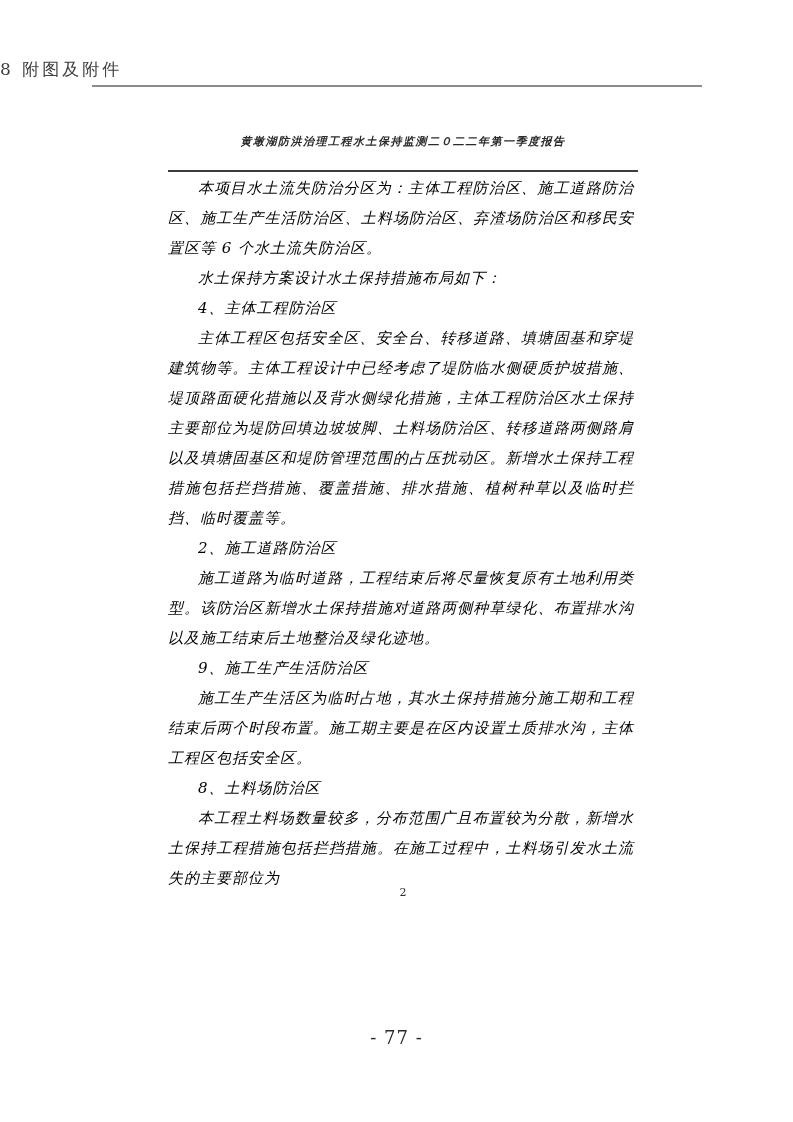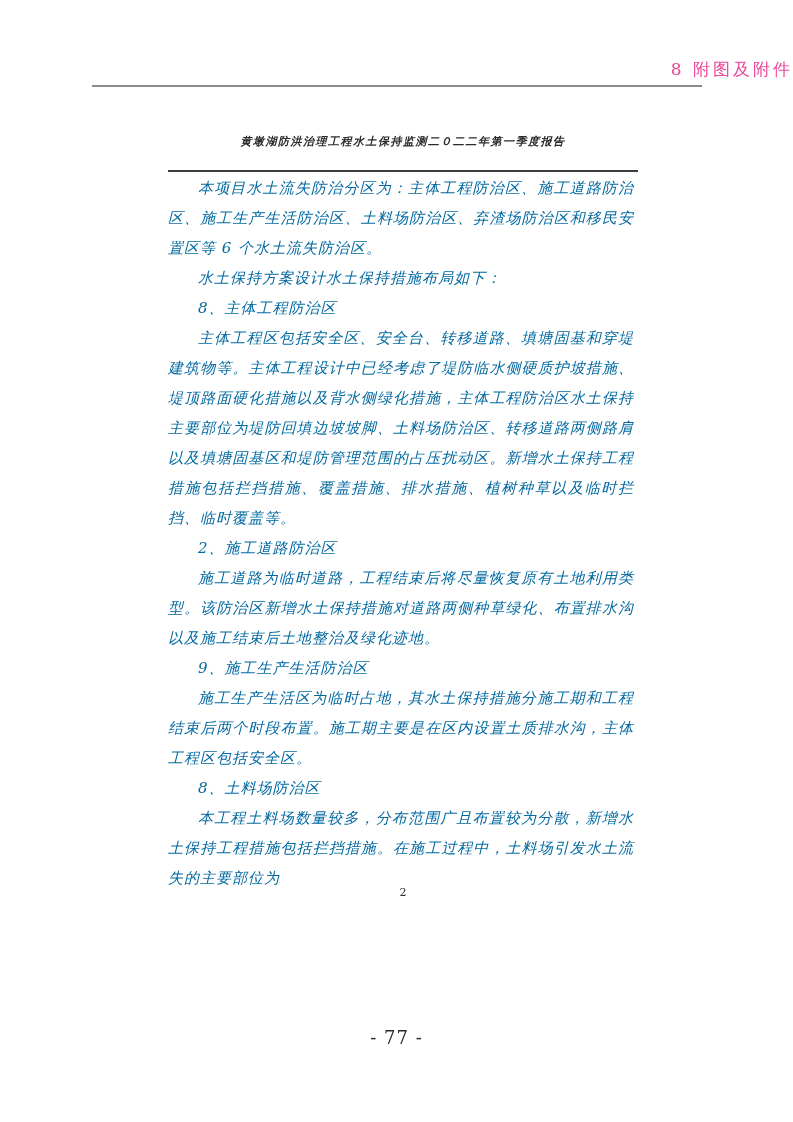--- a/index.html
+++ b/index.html
@@ -11,24 +11,24 @@
     background: #ffffff;
     overflow: hidden;
     font-family: "DejaVu Serif", "Liberation Serif", serif;
     color: #1f1f1f;
   }
   .chapter-header {
     position: absolute;
     top: 58px;
     left: 0;
     width: 100%;
-    text-align: right;
+    text-align: left;
     font-size: 17px;
     letter-spacing: 3px;
-    color: #ec4899;
+    color: #404040;
   }
   .header-rule {
     position: absolute;
     top: 85px;
     left: 92px;
     width: 610px;
     height: 2px;
     background: #8c8c8c;
   }
   .report-header {
@@ -48,21 +48,21 @@
   .doc-body {
     position: absolute;
     top: 173px;
     left: 168px;
     width: 466px;
     font-size: 15px;
     font-style: italic;
     line-height: 30px;
     letter-spacing: 1px;
     text-align: justify;
-    color: #0369a1;
+    color: #000000;
   }
   .doc-body p {
     margin: 0;
     text-indent: 2em;
   }
   .inner-page-number {
     position: absolute;
     top: 886px;
     left: 168px;
     width: 470px;
@@ -88,21 +88,21 @@
 
   <div class="chapter-header">8  附图及附件</div>
 
   <div class="header-rule"></div>
 
   <div class="report-header">黄墩湖防洪治理工程水土保持监测二０二二年第一季度报告</div>
 
   <div class="doc-body">
     <p>本项目水土流失防治分区为：主体工程防治区、施工道路防治区、施工生产生活防治区、土料场防治区、弃渣场防治区和移民安置区等 6 个水土流失防治区。</p>
     <p>水土保持方案设计水土保持措施布局如下：</p>
-    <p>8、主体工程防治区</p>
+    <p>4、主体工程防治区</p>
     <p>主体工程区包括安全区、安全台、转移道路、填塘固基和穿堤建筑物等。主体工程设计中已经考虑了堤防临水侧硬质护坡措施、堤顶路面硬化措施以及背水侧绿化措施，主体工程防治区水土保持主要部位为堤防回填边坡坡脚、土料场防治区、转移道路两侧路肩以及填塘固基区和堤防管理范围的占压扰动区。新增水土保持工程措施包括拦挡措施、覆盖措施、排水措施、植树种草以及临时拦挡、临时覆盖等。</p>
     <p>2、施工道路防治区</p>
     <p>施工道路为临时道路，工程结束后将尽量恢复原有土地利用类型。该防治区新增水土保持措施对道路两侧种草绿化、布置排水沟以及施工结束后土地整治及绿化迹地。</p>
     <p>9、施工生产生活防治区</p>
     <p>施工生产生活区为临时占地，其水土保持措施分施工期和工程结束后两个时段布置。施工期主要是在区内设置土质排水沟，主体工程区包括安全区。</p>
     <p>8、土料场防治区</p>
     <p>本工程土料场数量较多，分布范围广且布置较为分散，新增水土保持工程措施包括拦挡措施。在施工过程中，土料场引发水土流失的主要部位为</p>
   </div>
 
   <div class="inner-page-number">2</div>

